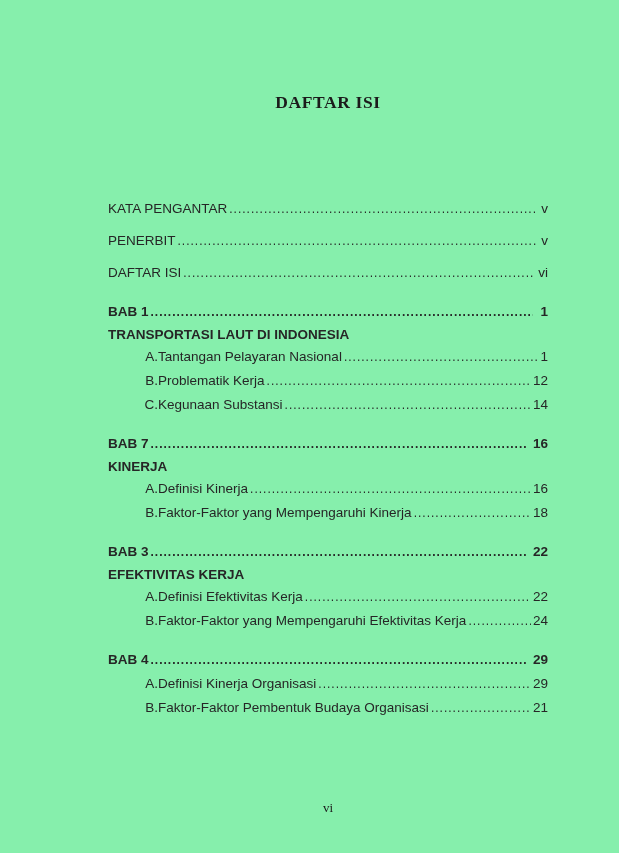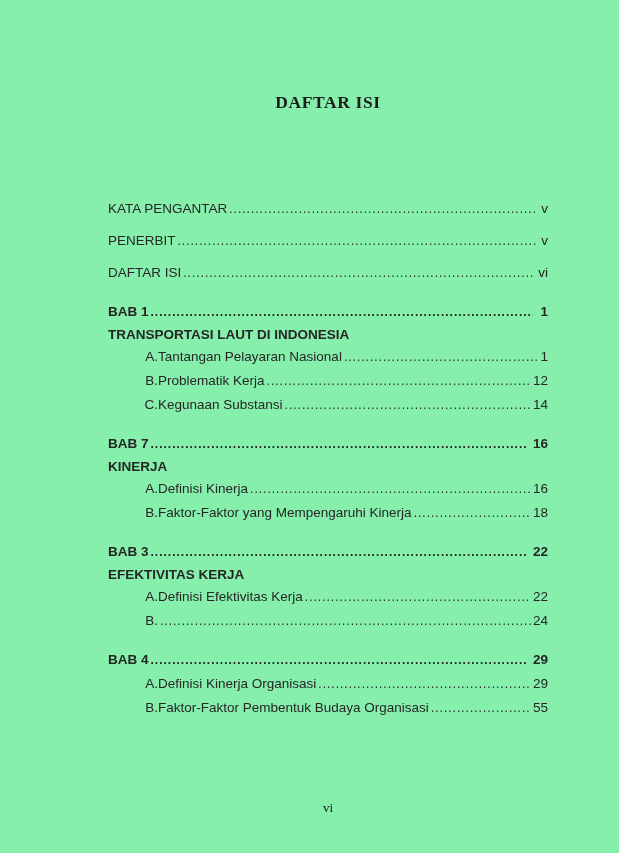--- a/index.html
+++ b/index.html
@@ -149,20 +149,21 @@
       </div>
       <div class="ch-sub">EFEKTIVITAS KERJA</div>
       <div class="row item">
         <span class="marker">A.</span>
         <span class="label">Definisi Efektivitas Kerja</span>
         <span class="dots"></span>
         <span class="pagenum">22</span>
       </div>
       <div class="row item">
         <span class="marker">B.</span>
+        <span class="label">Faktor-Faktor yang Mempengaruhi Efektivitas Kerja</span>
         <span class="dots"></span>
         <span class="pagenum">24</span>
       </div>
     </div>
 
     <div class="chapter">
       <div class="row ch-head">
         <span class="label">BAB 4</span>
         <span class="dots"></span>
         <span class="pagenum">29</span>
@@ -170,21 +171,21 @@
       <div class="row item">
         <span class="marker">A.</span>
         <span class="label">Definisi Kinerja Organisasi</span>
         <span class="dots"></span>
         <span class="pagenum">29</span>
       </div>
       <div class="row item">
         <span class="marker">B.</span>
         <span class="label">Faktor-Faktor Pembentuk Budaya Organisasi</span>
         <span class="dots"></span>
-        <span class="pagenum">55</span>
+        <span class="pagenum">21</span>
       </div>
     </div>
 
   </div>
 
   <div class="page-footer">vi</div>
 
 </div>
 
 </body></html>

